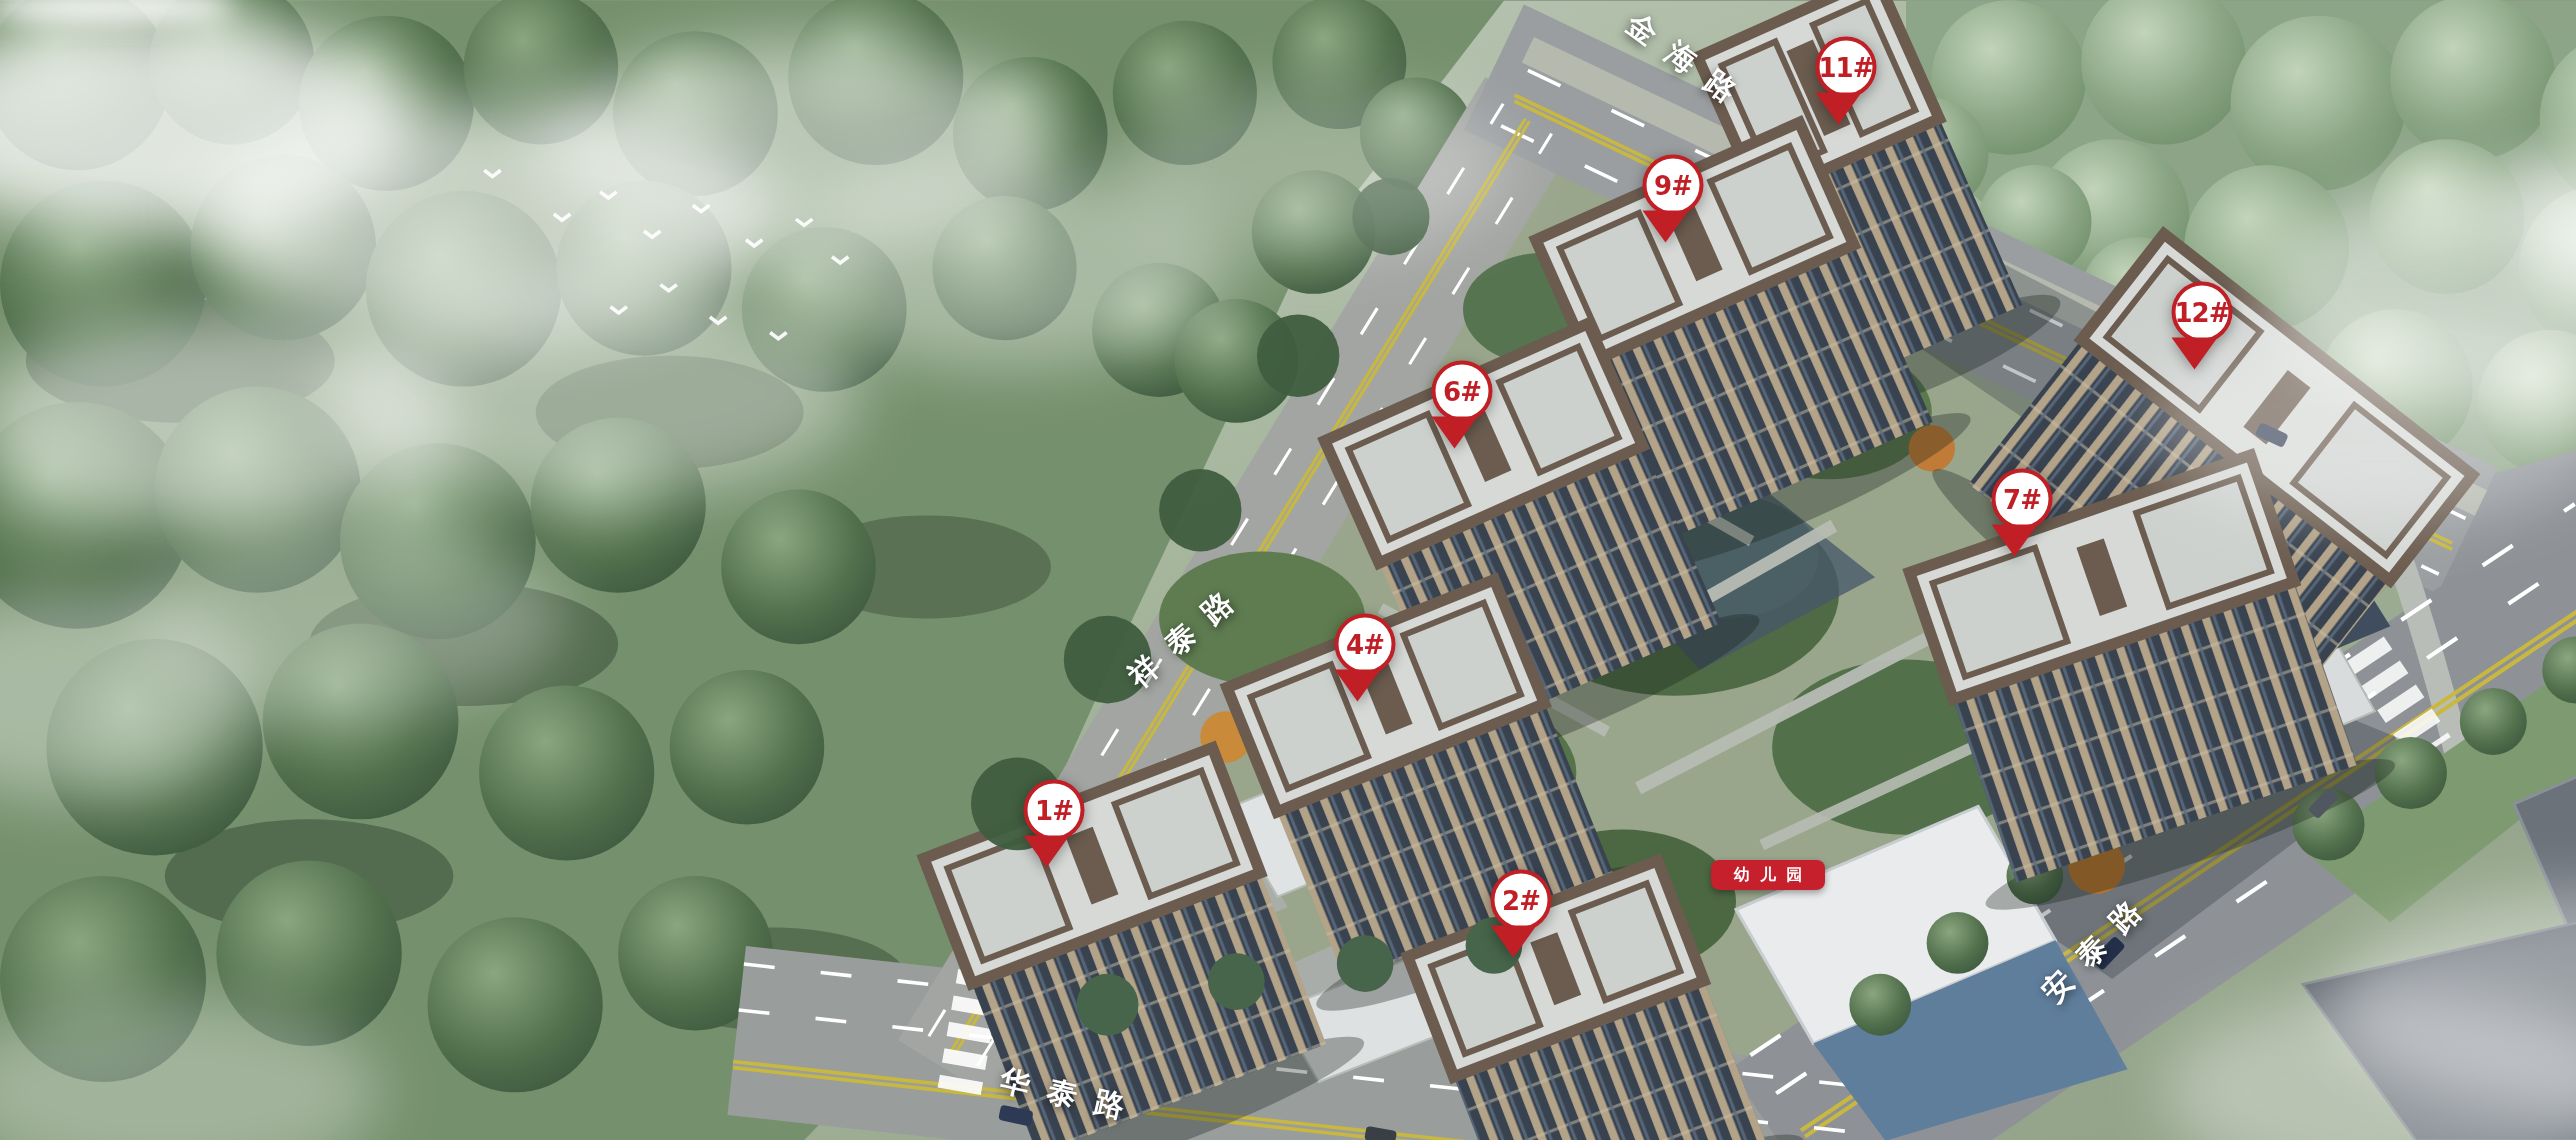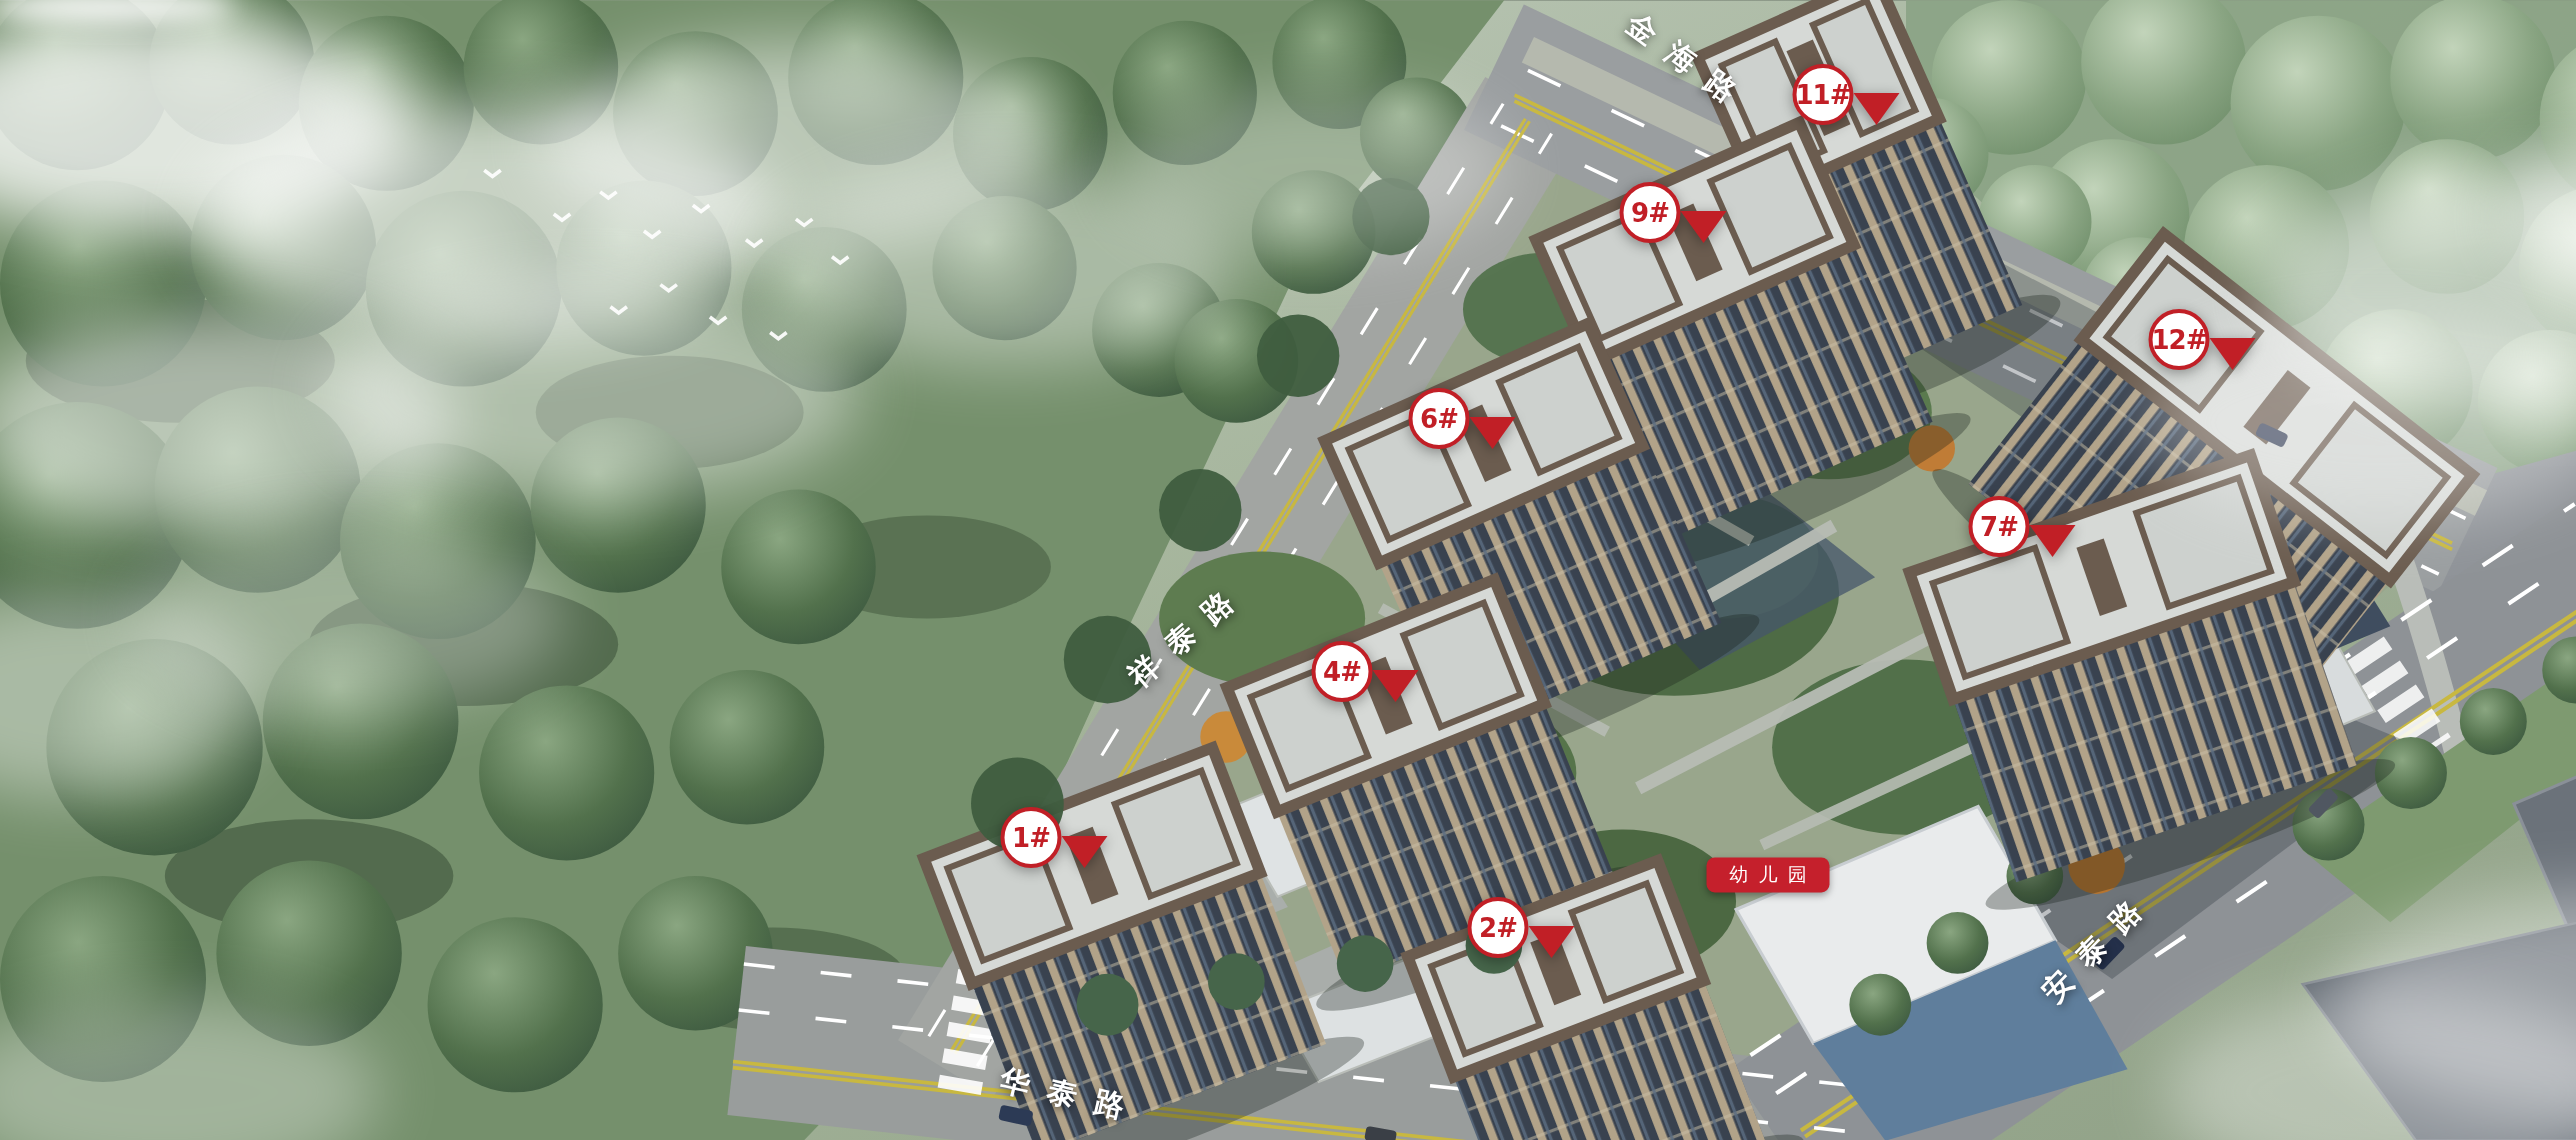--- a/index.html
+++ b/index.html
@@ -7,25 +7,25 @@
          font-family:"DejaVu Sans","Liberation Sans",sans-serif;}
   .scene{position:absolute;left:0;top:0;width:100%;height:100%;display:block;}
 
   .road-label{position:absolute;color:#fff;font-weight:700;white-space:nowrap;
     transform:translate(-50%,-50%) rotate(var(--r,0deg));
     font-size:30px;letter-spacing:18.5px;text-indent:18.5px;
     text-shadow:0 2.6px 8.2px rgba(0,0,0,.55),0 0 1.5px rgba(0,0,0,.25);}
 
   .badge{position:absolute;transform:translate(-50%,-50%);
     background:var(--badge-red,#c5202c);color:#fff;border-radius:8.2px;
-    padding:4.6px 12.4px;font-size:19px;font-weight:400;letter-spacing:10.3px;text-indent:10.3px;
+    padding:4.6px 12.4px;font-size:16px;font-weight:700;letter-spacing:10.3px;text-indent:10.3px;
     white-space:nowrap;box-shadow:0 3.1px 7.2px rgba(0,0,0,.35);}
 
   .pin{position:absolute;transform:translate(-50%,-100%);display:flex;
-    align-items:flex-end;
+    flex-direction:column;align-items:flex-start;
     filter:drop-shadow(0 3.6px 6.2px rgba(0,0,0,.35));}
   .pin-circle{width:61px;height:61px;border-radius:50%;background:#fff;
     border:4.6px solid var(--marker-red,#c11f26);box-sizing:border-box;
     display:flex;align-items:center;justify-content:center;}
   .pin-label{color:var(--marker-red,#c11f26);font-size:26px;font-weight:800;
     letter-spacing:-1px;line-height:1;}
   .pin-tail{width:0;height:0;border-left:23px solid transparent;
     border-right:23px solid transparent;
     border-top:32px solid var(--marker-red,#c11f26);margin-top:-4.6px;}
 </style>

